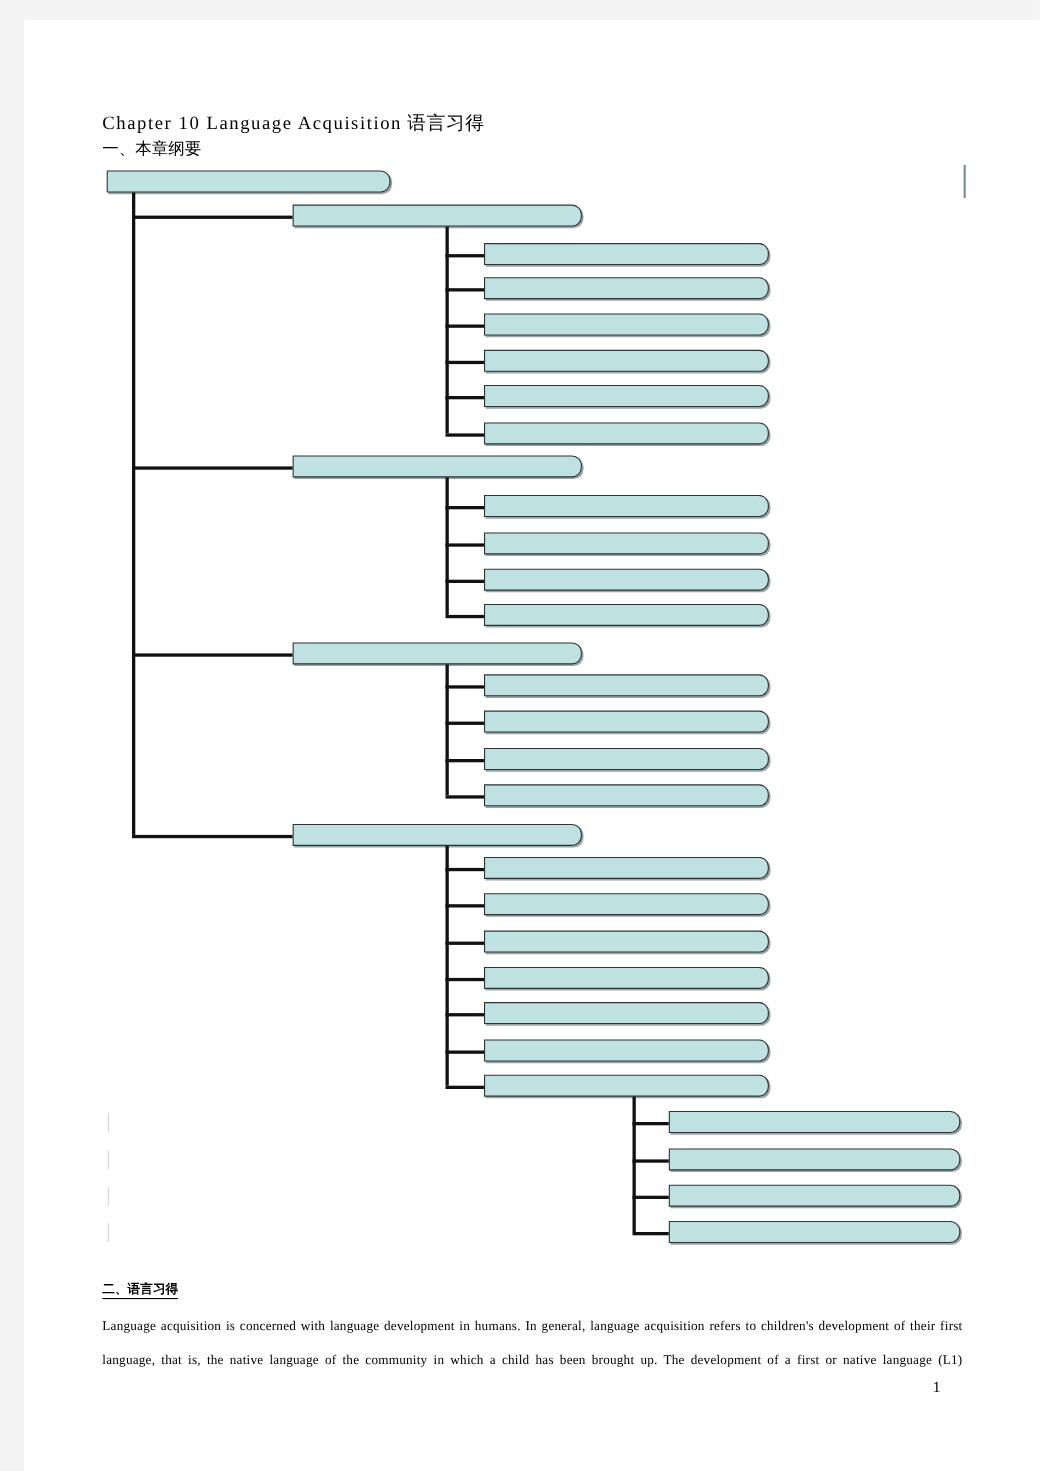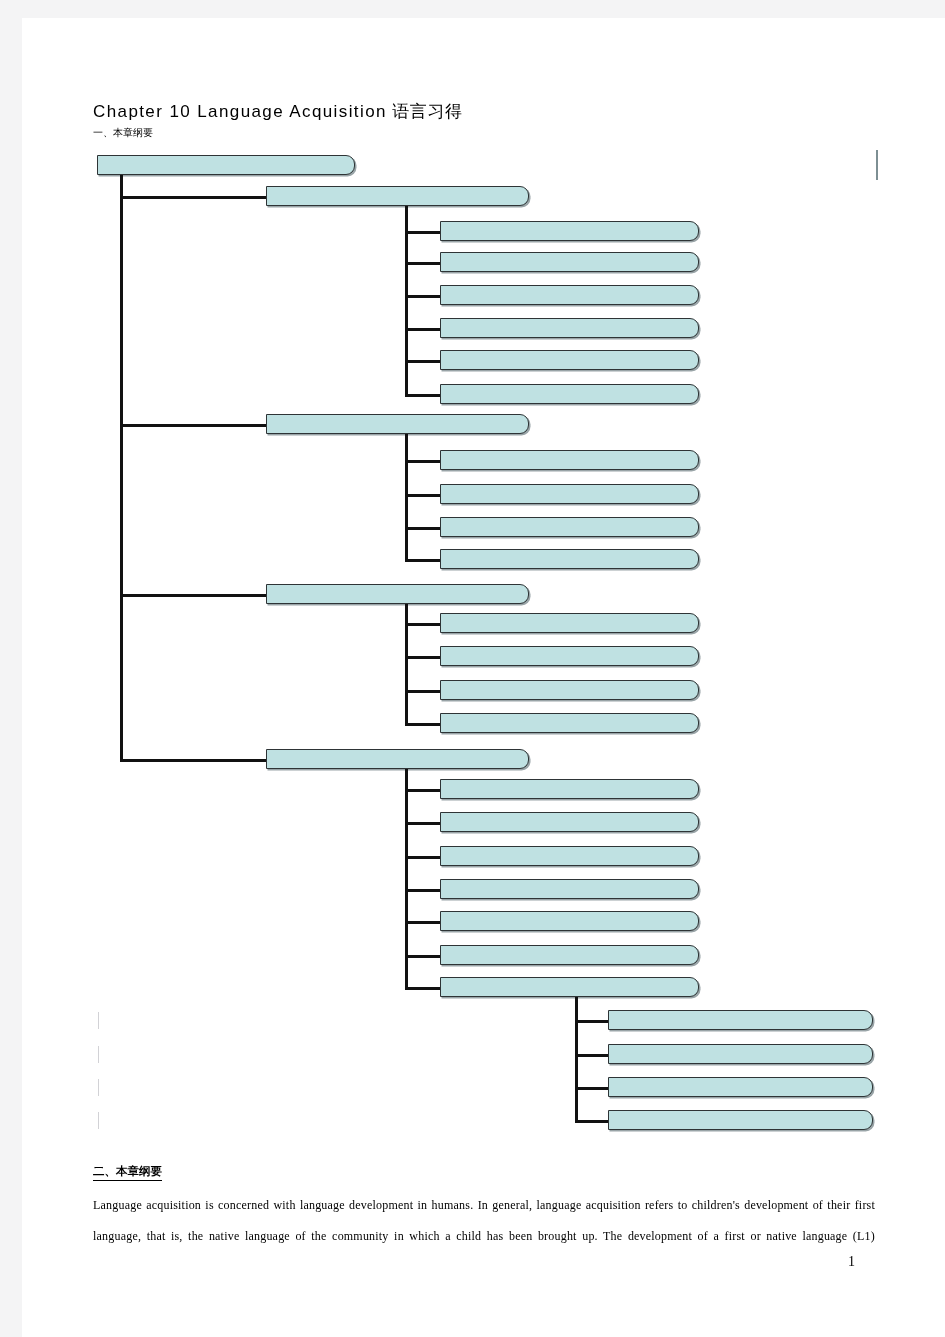--- a/index.html
+++ b/index.html
@@ -7,28 +7,28 @@
 
   #page{
     position:absolute; left:22px; top:18px;
     width:923px; height:1319px;
     background:#ffffff;
   }
 
   
   .title{
     position:absolute; left:71px; top:82px;
-    font-family:Liberation Sans, sans-serif;
+    font-family:Liberation Serif, serif;
     font-size:17px; color:#000; letter-spacing:.6px; white-space:nowrap;
   }
   .title .en{ letter-spacing:1.4px; }
   .subhead{
     position:absolute; left:71px; top:108px;
     font-family:Liberation Mono, monospace;
-    font-size:10px; color:#000; white-space:nowrap;
+    font-size:15px; color:#000; white-space:nowrap;
   }
 
   
   #tree{ position:absolute; left:0; top:0; width:923px; height:1319px; }
 
   .node{
     position:absolute;
     box-sizing:border-box;
     background:#bfe1e2;
     border:1.6px solid #2e3436;
@@ -222,17 +222,17 @@
       <div class="node" style="left: 586px; top: 1092px; width: 265px; height: 20px;">
         <span></span>
       </div>
       <div class="tick dark" style="left: 854px; top: 132px; height: 30px;"></div>
       <div class="tick" style="left: 76px; top: 994px; height: 17px;"></div>
       <div class="tick" style="left: 76px; top: 1028px; height: 17px;"></div>
       <div class="tick" style="left: 76px; top: 1061px; height: 17px;"></div>
       <div class="tick" style="left: 76px; top: 1094px; height: 17px;"></div>
     </div>
 
-  <div class="sec2">二、本章纲要</div>
+  <div class="sec2">二、语言习得</div>
   <div class="para">Language acquisition is concerned with language development in humans. In general, language acquisition refers to children's development of their first language, that is, the native language of the community in which a child has been brought up. The development of a first or native language (L1)</div>
   <div class="pageno">1</div>
 
 </div>
 
 </body></html>

